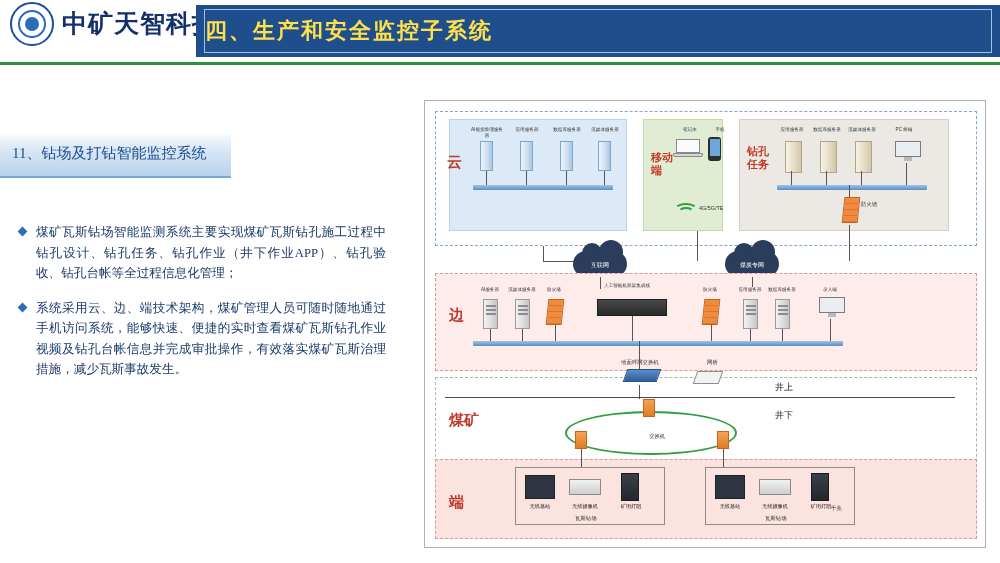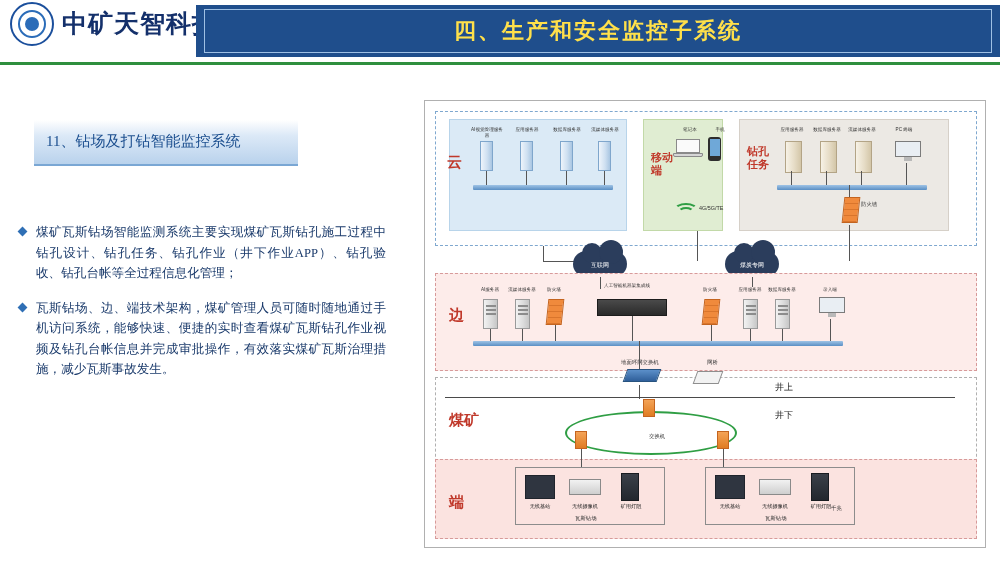--- a/index.html
+++ b/index.html
@@ -76,45 +76,43 @@
     background: #1f4e8c;
     box-sizing: border-box;
   }
   .title-band-inner {
     position: absolute;
     left: 8px; top: 4px;
     right: 8px; bottom: 4px;
     border: 1px solid #9fc0e4;
     display: flex;
     align-items: center;
-    justify-content: center;
   }
   .title-text {
     color: #ffe04a;
     font-size: 22px;
     font-weight: bold;
     letter-spacing: 2px;
     font-family: "Liberation Serif", serif;
   }
   .header-rule {
     position: absolute;
     left: 0; top: 62px;
     width: 1000px;
     height: 3px;
     background: #2f8f3e;
   }
   
   .section-banner {
     position: absolute;
-    left: 0; top: 120px;
-    width: 264px;
+    left: 0; top: 132px;
+    width: 231px;
     height: 44px;
     background: linear-gradient(to bottom, #ffffff 0%, #dce9f7 35%, #b9d2ec 100%);
     border-bottom: 2px solid #7aa7d4;
-    margin-left: 34px;
   }
   .section-banner-label {
     position: absolute;
     left: 12px; top: 12px;
     font-size: 15px;
     color: #1c4f8f;
     font-family: "Liberation Serif", serif;
   }
   .bullets {
     position: absolute;
@@ -453,21 +451,21 @@
   <div class="section-banner-label">11、钻场及打钻智能监控系统</div>
 </div>
 
 <div class="bullets">
   <div class="bullet">
     <span class="dia"></span>
     <span>煤矿瓦斯钻场智能监测系统主要实现煤矿瓦斯钻孔施工过程中钻孔设计、钻孔任务、钻孔作业（井下作业APP）、钻孔验收、钻孔台帐等全过程信息化管理；</span>
   </div>
   <div class="bullet">
     <span class="dia"></span>
-    <span>瓦斯钻场、边、端技术架构，煤矿管理人员可随时随地通过手机访问系统，能够快速、便捷的实时查看煤矿瓦斯钻孔作业视频及钻孔台帐信息并完成审批操作，有效落实煤矿瓦斯治理措施，减少瓦斯事故发生。</span>
+    <span>系统采用云、边、端技术架构，煤矿管理人员可随时随地通过手机访问系统，能够快速、便捷的实时查看煤矿瓦斯钻孔作业视频及钻孔台帐信息并完成审批操作，有效落实煤矿瓦斯治理措施，减少瓦斯事故发生。</span>
   </div>
 </div>
 
 <div class="diagram">
 
   <div class="zone cloud-zone"></div>
 
   <div class="zone cloud-box"></div>
   <div class="zone-label" style="left:22px; top:52px;">云</div>
 

